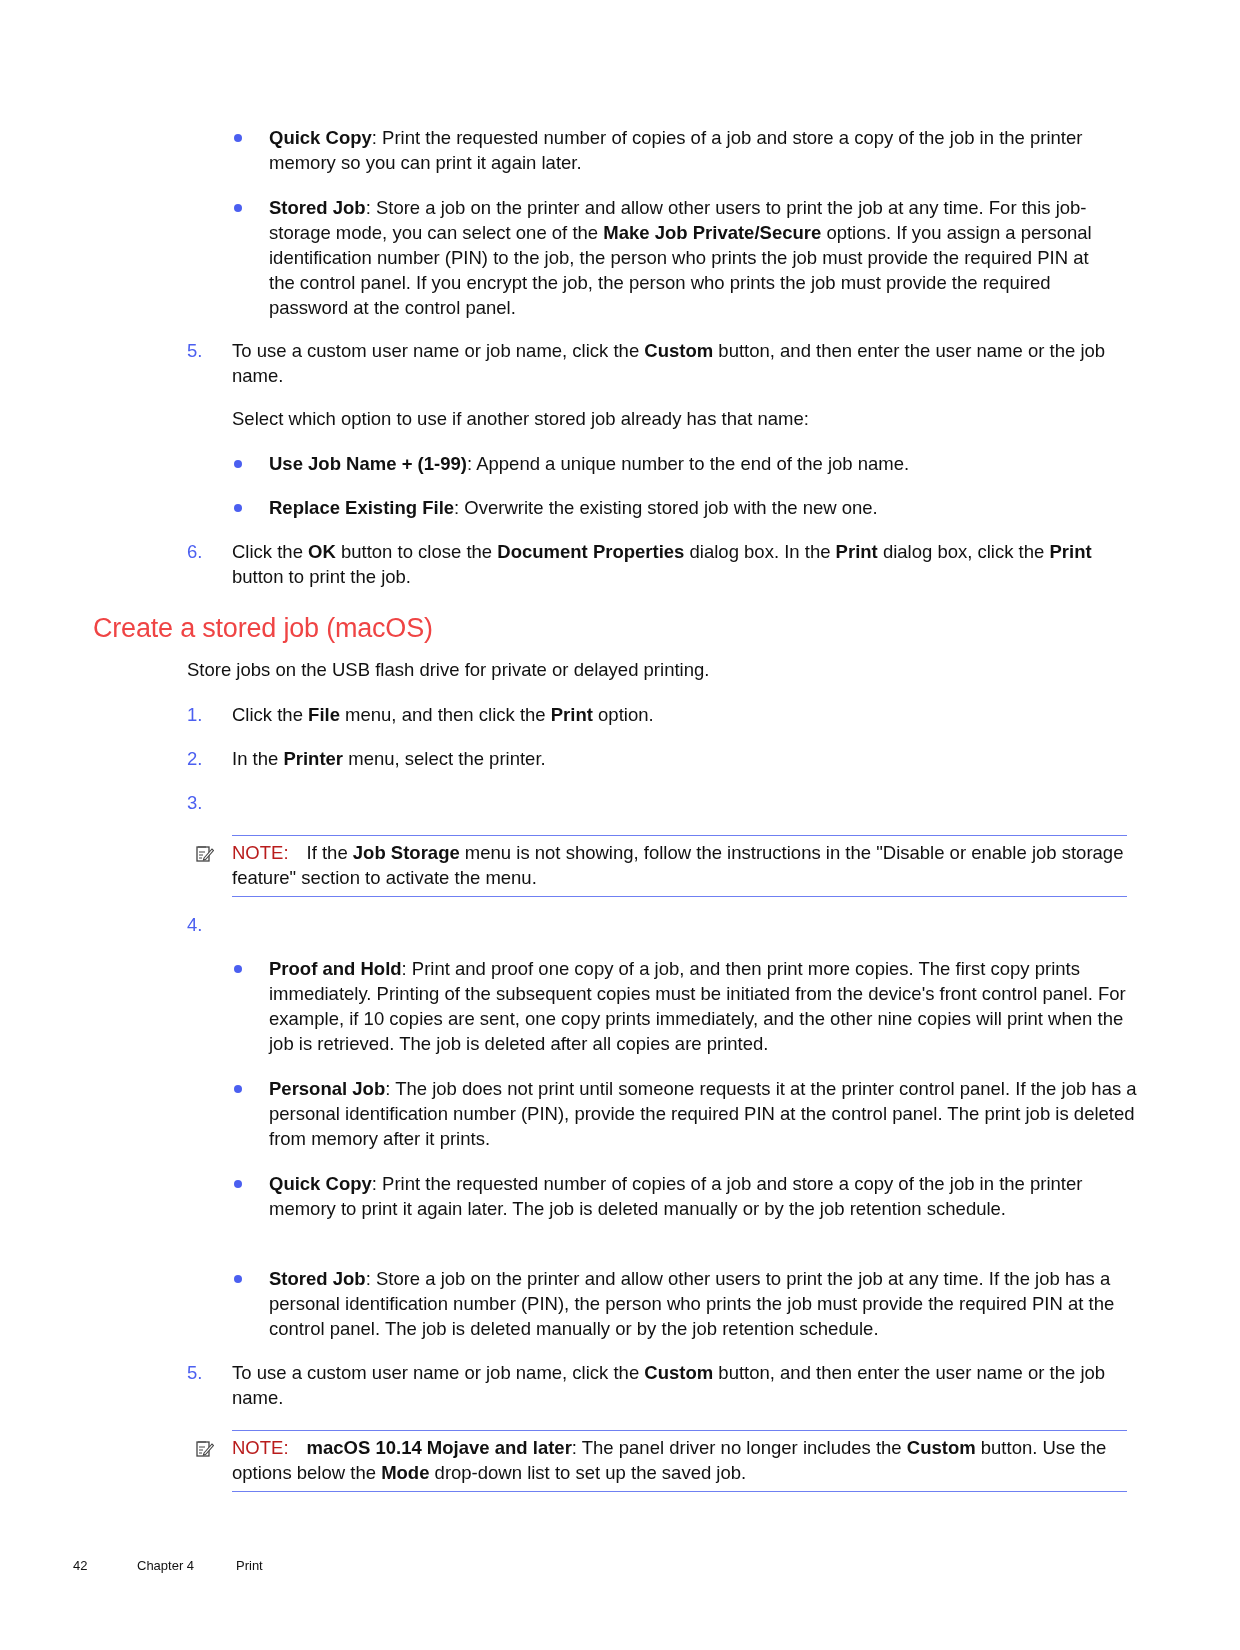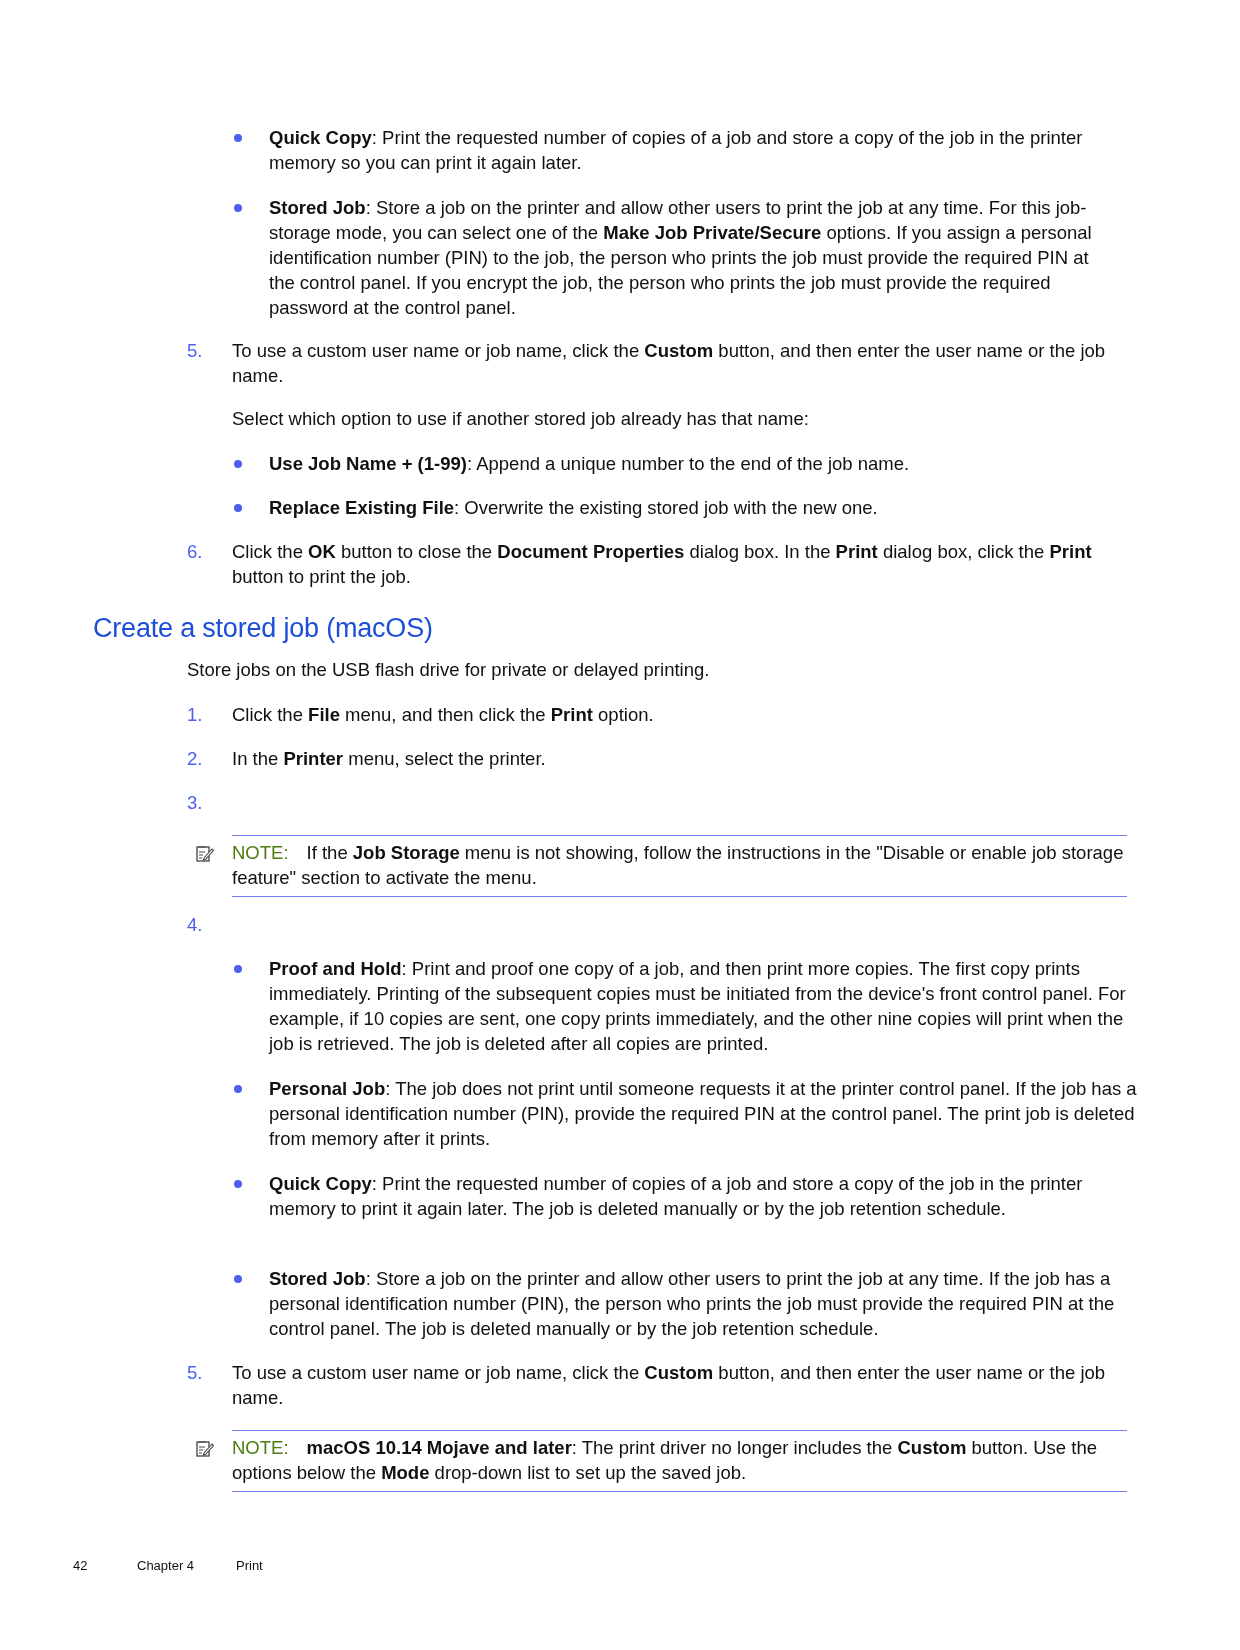--- a/index.html
+++ b/index.html
@@ -5,23 +5,23 @@
   html, body { margin: 0; padding: 0; background: #ffffff; }
   body { width: 1240px; height: 1650px; position: relative; overflow: hidden;
          font-family: "Liberation Sans", sans-serif; color: #111111; font-size: 18.5px; }
   .page { position: absolute; left: 0; top: 0; width: 1048px; height: 1650px; }
   .blk { position: absolute; line-height: 25px; }
   b, .b { font-weight: 600; color: #111; }
   .bul { position: absolute; left: 234px; width: 8px; height: 8px; border-radius: 50%; background: #4b5ff0; margin-top: 9px; }
   .bul-text { position: absolute; left: 269px; width: 860px; line-height: 25px; }
   .num { position: absolute; left: 187px; color: #4b5ff0; line-height: 25px; }
   .step-text { position: absolute; left: 232px; width: 900px; line-height: 25px; }
-  .h2 { position: absolute; left: 93px; top: 611px; font-size: 27px; color: #1d4ed8; line-height: 34px; letter-spacing: -0.2px; }
+  .h2 { position: absolute; left: 93px; top: 611px; font-size: 27px; color: #ef4444; line-height: 34px; letter-spacing: -0.2px; }
   .note { position: absolute; left: 232px; width: 895px; border-top: 1.5px solid #6f80f2; border-bottom: 1.5px solid #6f80f2; padding: 4px 0 6px 0; line-height: 25px; }
-  .note-label { color: #4d7c0f; margin-right: 18px; }
+  .note-label { color: #b91c1c; margin-right: 18px; }
   .note-icon { position: absolute; left: -36px; top: 8px; width: 18px; height: 18px; }
   .footer { position: absolute; top: 1553px; font-size: 13px; line-height: 25px; }
 </style>
 </head>
 <body>
 
 <div class="page">
 
   <span class="bul" style="top:125px"></span>
   <div class="bul-text" style="top:125px; width:830px"><b>Quick Copy</b><span>: Print the requested number of copies of a job and store a copy of the job in the printer memory so you can print it again later.</span></div>
@@ -80,20 +80,20 @@
   <span class="num" style="top:1360px">5.</span>
   <div class="step-text" style="top:1360px; width:880px"><span>To use a custom user name or job name, click the </span><b>Custom</b><span> button, and then enter the user name or the job name.</span></div>
 
   <div class="note" style="top:1430px">
     <svg class="note-icon" viewBox="0 0 18 18">
       <rect x="1" y="3" width="12" height="14" fill="none" stroke="#444" stroke-width="1.3"></rect>
       <path d="M3 2 v2 M5 2 v2 M7 2 v2 M9 2 v2" stroke="#444" stroke-width="1"></path>
       <path d="M3 8 h6 M3 11 h4 M3 14 h3" stroke="#444" stroke-width="1"></path>
       <path d="M8 14 L16 5 L17.5 6.5 L9.5 15.5 L7.5 16 Z" fill="#fff" stroke="#444" stroke-width="1.1"></path>
     </svg>
-    <span class="note-label">NOTE:</span><b>macOS 10.14 Mojave and later</b><span>: The print driver no longer includes the </span><b>Custom</b><span> button. Use the options below the </span><b>Mode</b><span> drop-down list to set up the saved job.</span>
+    <span class="note-label">NOTE:</span><b>macOS 10.14 Mojave and later</b><span>: The panel driver no longer includes the </span><b>Custom</b><span> button. Use the options below the </span><b>Mode</b><span> drop-down list to set up the saved job.</span>
   </div>
 
   <div class="footer" style="left:73px">42</div>
   <div class="footer" style="left:137px">Chapter 4</div>
   <div class="footer" style="left:236px">Print</div>
 
 </div>
 
 </body></html>

